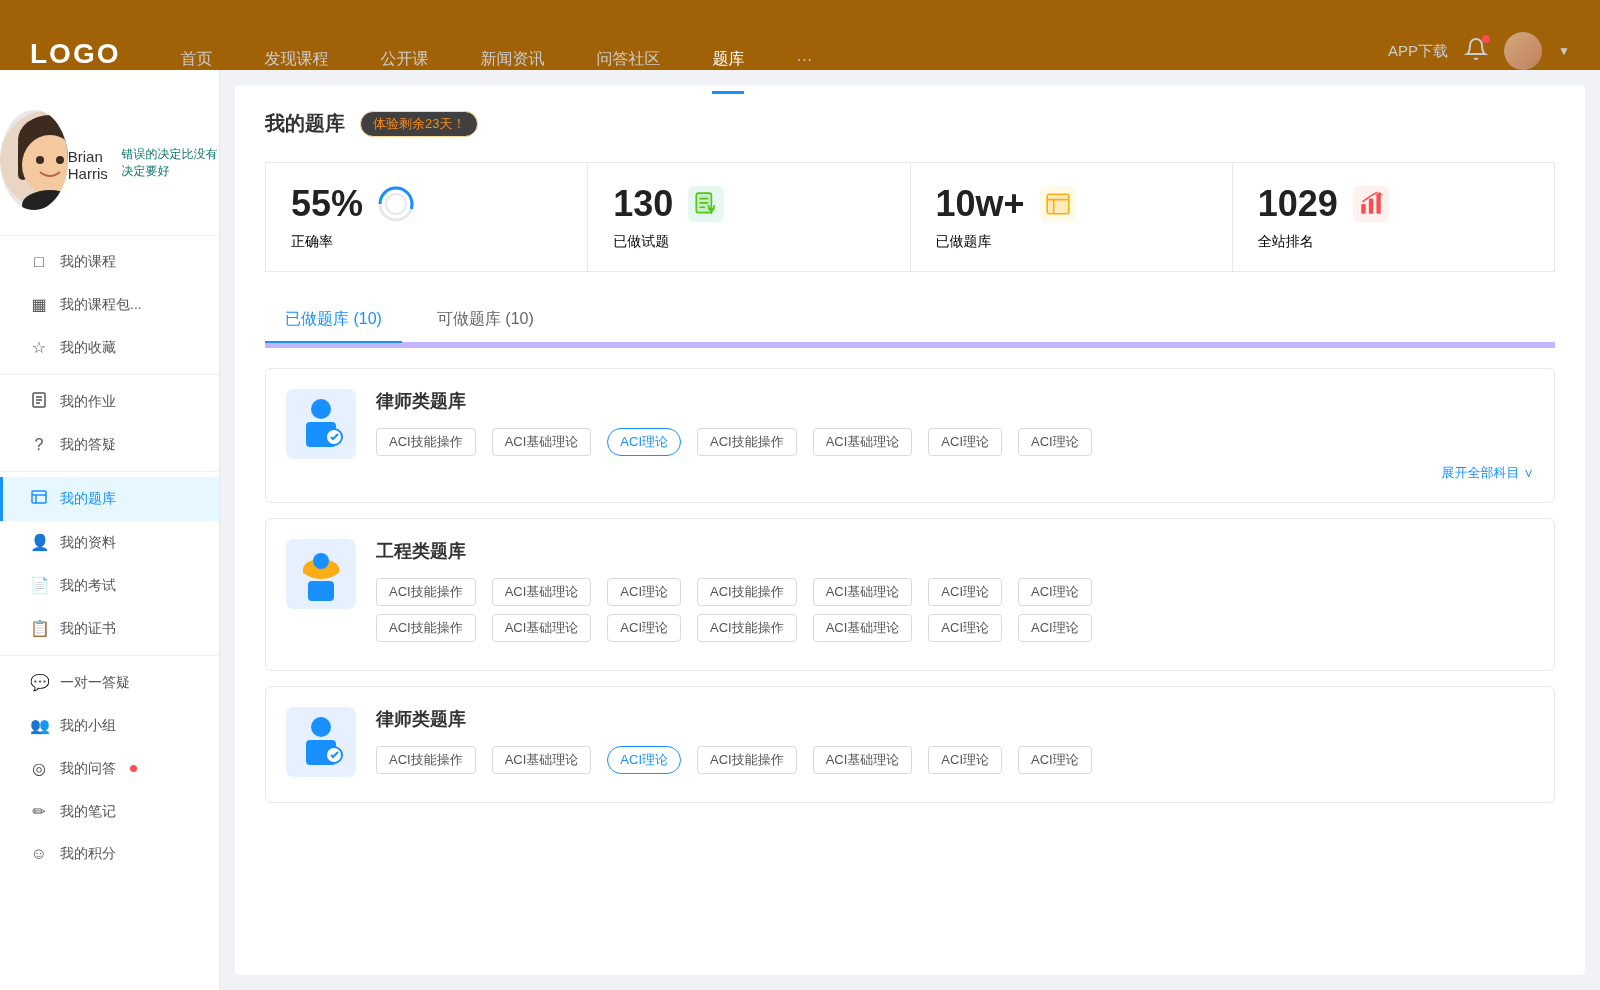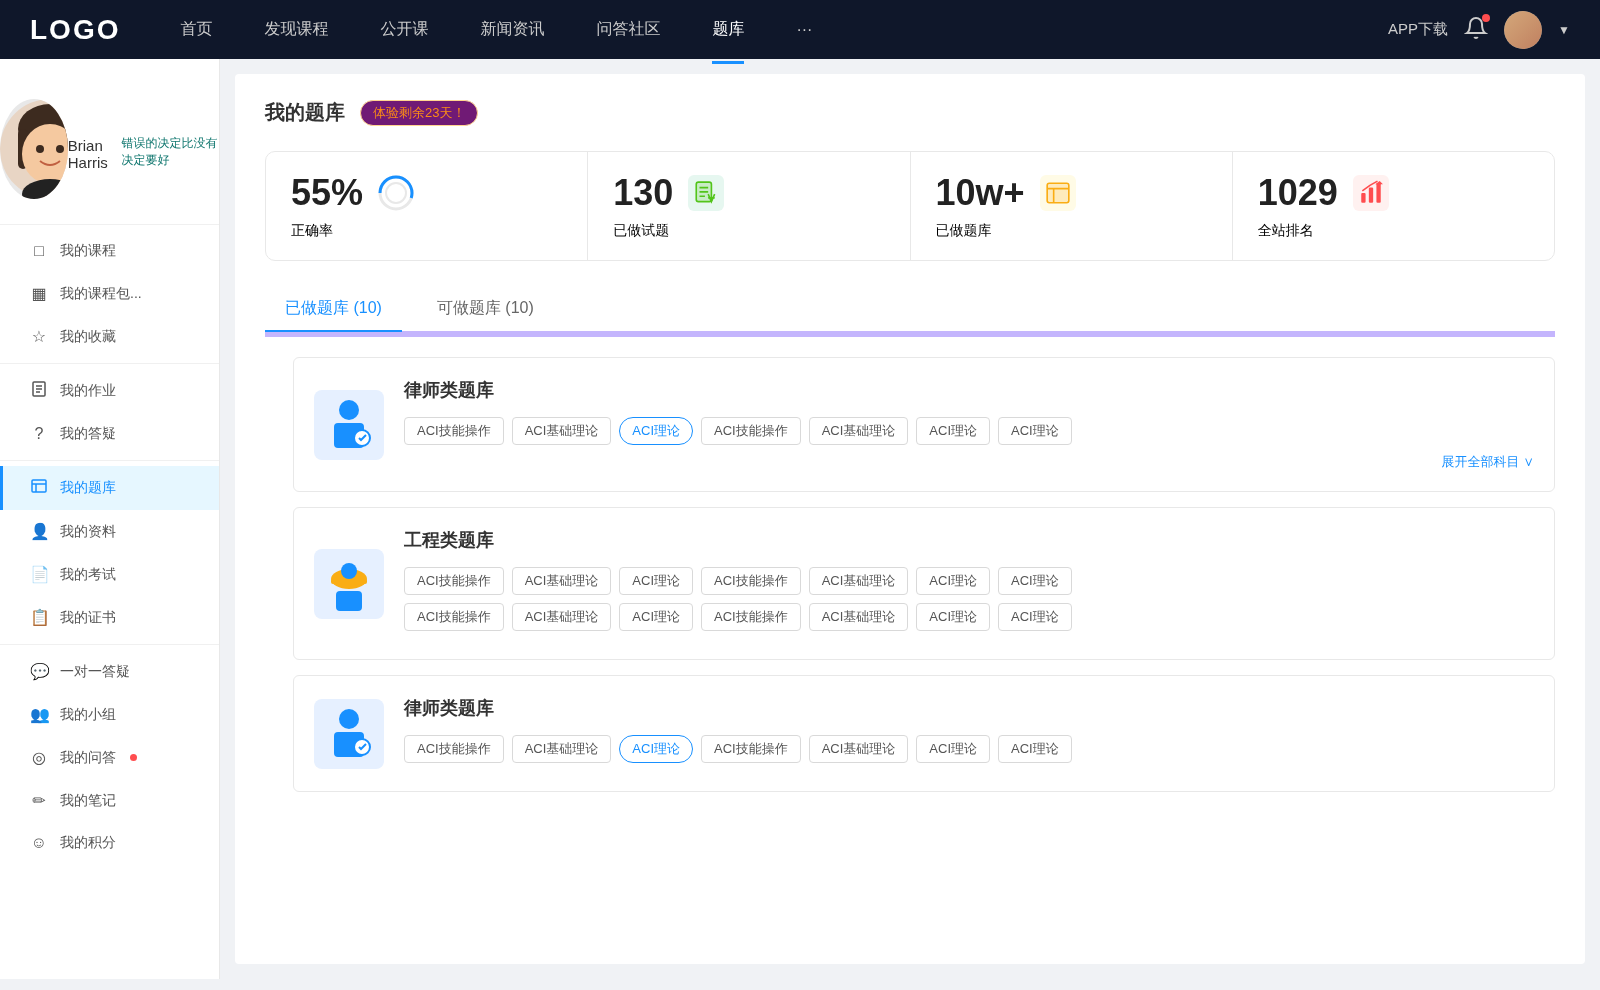--- a/index.html
+++ b/index.html
@@ -1,23 +1,23 @@
 <!DOCTYPE html>
 <html><head>
   <meta charset="utf-8">
   <style>
     * { margin: 0; padding: 0; box-sizing: border-box; }
     body { font-family: 'PingFang SC', 'Microsoft YaHei', sans-serif; background: #f0f2f5; width: 1600px; height: 990px; overflow: hidden; }
 
     
     .top-nav {
-      background: #0f172a;
-      height: 59px;
-      display: flex;
-      align-items: center;
+      background: #a16207;
+      height: 70px;
+      display: flex;
+      align-items: flex-end;
       padding: 0 30px;
       position: relative;
     }
     .nav-logo {
       color: white;
       font-size: 28px;
       font-weight: bold;
       margin-right: 60px;
       letter-spacing: 2px;
     }
@@ -186,33 +186,33 @@
       align-items: center;
       gap: 15px;
       margin-bottom: 25px;
     }
     .page-title {
       font-size: 20px;
       color: #333;
       font-weight: 600;
     }
     .trial-badge {
-      background: #701a75;
+      background: #404040;
       color: #fa8c16;
       border: 1px solid #ffd591;
       border-radius: 20px;
       padding: 3px 12px;
       font-size: 13px;
     }
 
     
     .stats-row {
       display: flex;
       border: 1px solid #e8e8e8;
-      border-radius: 10px;
+      border-radius: 0;
       margin-bottom: 25px;
     }
     .stat-item {
       flex: 1;
       padding: 20px 25px;
       display: flex;
       flex-direction: column;
       gap: 8px;
       border-right: 1px solid #e8e8e8;
     }
@@ -272,23 +272,22 @@
       background: #1890ff;
     }
 
     
     .qbank-card {
       border: 1px solid #e8e8e8;
       border-radius: 6px;
       margin-bottom: 15px;
       padding: 20px;
       display: flex;
-      align-items: center;
+      align-items: flex-start;
       gap: 20px;
-      margin-left: 28px;
     }
     .qbank-icon {
       width: 70px;
       height: 70px;
       flex-shrink: 0;
       display: flex;
       align-items: center;
       justify-content: center;
     }
     .qbank-content {
@@ -296,21 +295,21 @@
     }
     .qbank-title {
       font-size: 18px;
       color: #333;
       font-weight: 600;
       margin-bottom: 15px;
     }
     .tags-row {
       display: flex;
       flex-wrap: wrap;
-      gap: 8px;
+      gap: 16px;
       margin-bottom: 8px;
     }
     .tag {
       padding: 4px 12px;
       border: 1px solid #d9d9d9;
       border-radius: 4px;
       font-size: 13px;
       color: #555;
       cursor: pointer;
       background: white;

